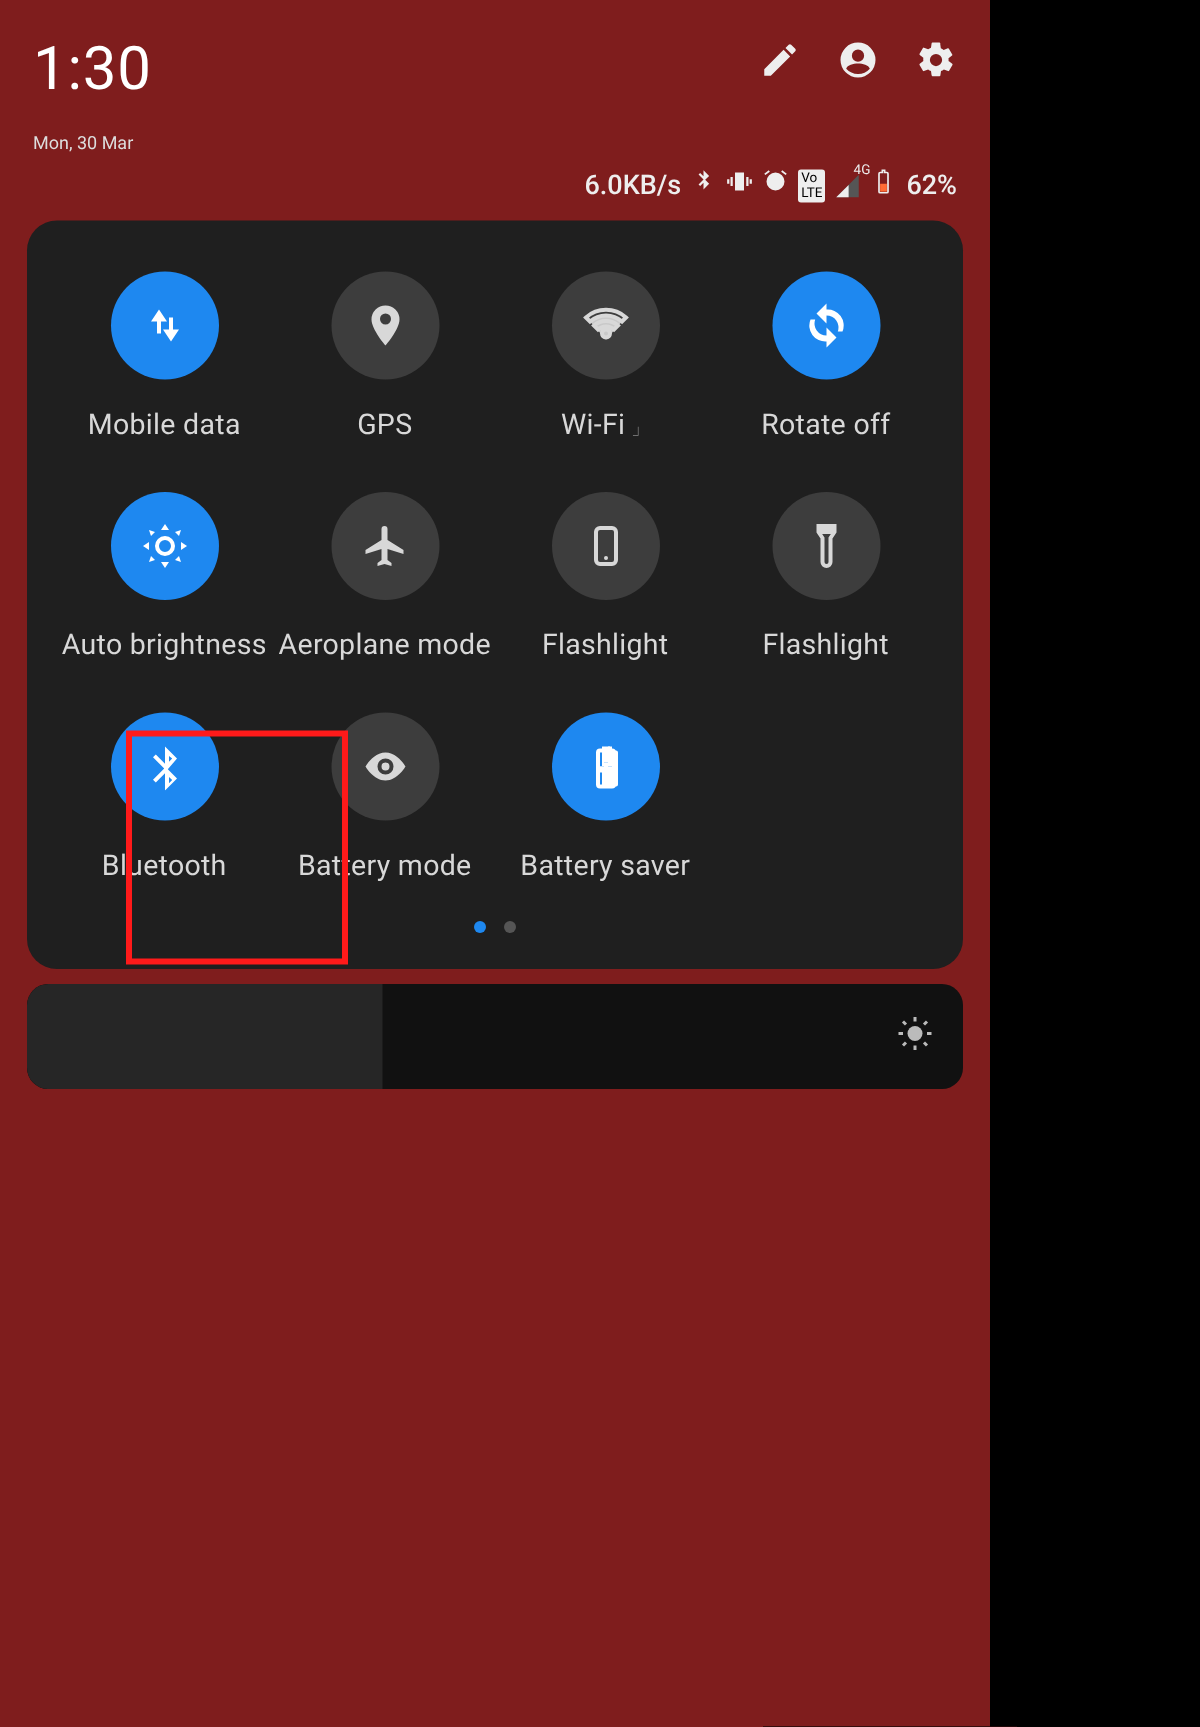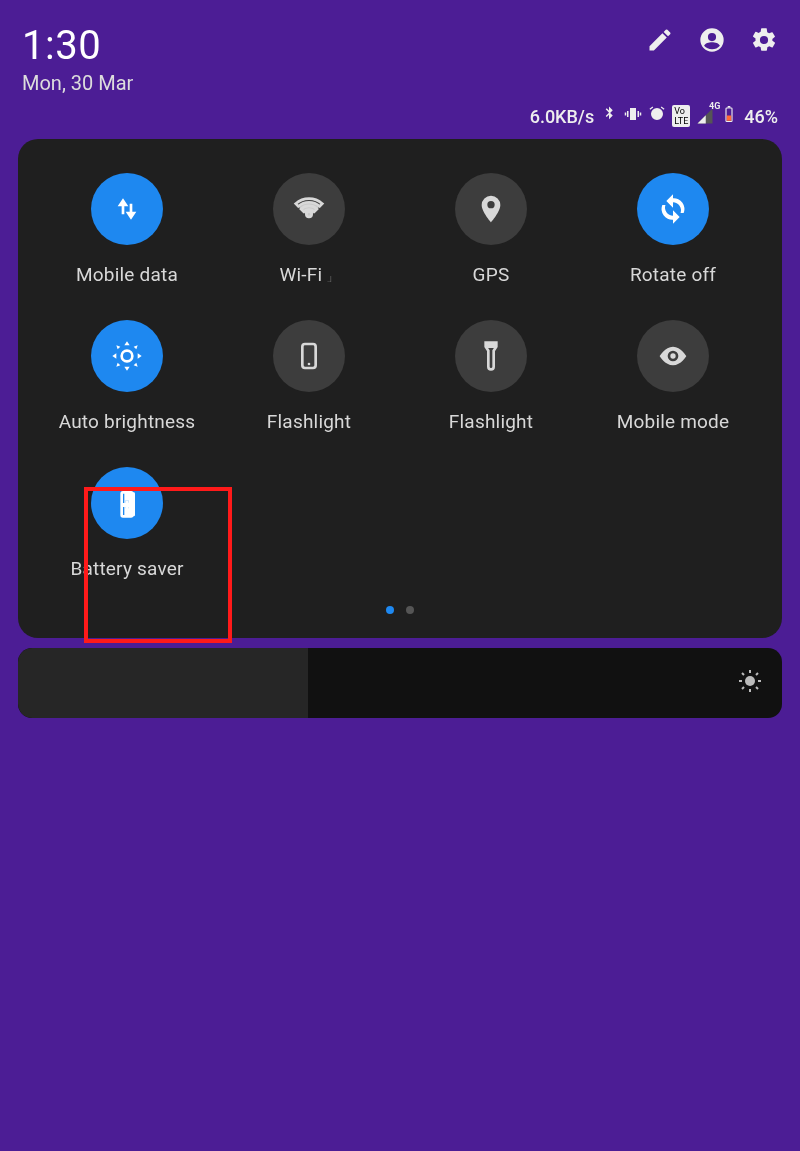--- a/index.html
+++ b/index.html
@@ -1,20 +1,20 @@
 <!DOCTYPE html>
 <html><head>
 <meta charset="utf-8">
 <style>
   html,body{margin:0;padding:0;background:#000;color:#e0e0e0;font-family:Roboto,Arial,sans-serif;-webkit-font-smoothing:antialiased}
-  .screen{width:800px;height:1151px;position:relative;background:#4c1d95;overflow:hidden}
+  .screen{width:660px;height:1151px;position:relative;background:#7f1d1d;overflow:hidden}
   .topbar{display:flex;justify-content:space-between;padding:22px 22px 4px 22px}
   .time-block{display:flex;flex-direction:column}
   .time{font-size:40px;font-weight:400;color:#fff;letter-spacing:0.5px}
-  .date{font-size:20px;color:#ddd;margin-top:2px}
+  .date{font-size:12px;color:#ddd;margin-top:19px}
   .top-icons{display:flex;gap:24px;align-items:flex-start;margin-top:4px}
   .top-icons svg{width:28px;height:28px;fill:#eee}
   .status-strip{display:flex;justify-content:flex-end;align-items:center;gap:6px;padding:6px 22px 6px 37px;font-size:18px;color:#eee;font-weight:500}
   .status-strip svg{width:18px;height:18px;fill:#eee}
   .panel{margin:6px 18px 0 18px;background:#1f1f1f;border-radius:20px;padding:34px 18px 24px 18px}
   .grid{display:grid;grid-template-columns:repeat(4,1fr);row-gap:34px}
   .tile{display:flex;flex-direction:column;align-items:center;gap:18px;position:relative}
   .tile .circle{width:72px;height:72px;border-radius:50%;display:flex;align-items:center;justify-content:center}
   .circle.on{background:#1e88f0}
   .circle.off{background:#3d3d3d}
@@ -64,94 +64,110 @@
         </svg></span>
     <span><svg viewBox="0 0 24 24">
           <path d="M12 4a8 8 0 1 0 0 16 8 8 0 0 0 0-16zm.5 4H11v5l4 2 .7-1.2L12.5 12V8zM6 2L2 5l1 1.3L7 3.3 6 2zm12 0l-1 1.3 4 3L22 5l-4-3z"></path>
         </svg></span>
     <span style="font-size:9px;background:#eee;color:#000;padding:1px 2px;border-radius:2px;font-weight:400">Vo<br>LTE</span>
     <span style="position:relative;display:inline-block;width:18px;height:18px">
       <svg viewBox="0 0 24 24" style="position:absolute">
           <path d="M2 22h20L22 2 2 22z" fill="#555"></path>
           <path d="M2 22h11L13 11 2 22z" fill="#eee"></path>
         </svg>
-      <span style="position:absolute;top:-6px;right:-6px;font-size:9px;font-weight:700">4G</span>
+      <span style="position:absolute;top:-6px;right:-6px;font-size:9px;font-weight:400">4G</span>
     </span>
     <span><svg viewBox="0 0 24 24">
           <path d="M15 4h-2V2h-2v2H9a1 1 0 0 0-1 1v16a1 1 0 0 0 1 1h6a1 1 0 0 0 1-1V5a1 1 0 0 0-1-1z" fill="none" stroke="#eee" stroke-width="1.5"></path>
           <rect x="9" y="14" width="6" height="7" fill="#ff6b35"></rect>
         </svg></span>
-    <span>46%</span>
+    <span>62%</span>
   </div>
 
   <div class="panel">
     <div class="grid" id="qs-grid">
         <div class="tile">
           <div class="circle on">
             <svg viewBox="0 0 24 24" style="color:#fff">
               <use href="#ic-arrows-updown"></use>
             </svg>
           </div>
           <div class="label">Mobile data</div>
         </div>
         <div class="tile">
           <div class="circle off">
             <svg viewBox="0 0 24 24" style="color:#d8d8d8">
+              <use href="#ic-location"></use>
+            </svg>
+          </div>
+          <div class="label">GPS</div>
+        </div>
+        <div class="tile">
+          <div class="circle off">
+            <svg viewBox="0 0 24 24" style="color:#d8d8d8">
               <use href="#ic-wifi"></use>
             </svg>
           </div>
           <div class="label">Wi-Fi<span class="wifi-sub">」</span></div>
         </div>
         <div class="tile">
-          <div class="circle off">
-            <svg viewBox="0 0 24 24" style="color:#d8d8d8">
-              <use href="#ic-location"></use>
-            </svg>
-          </div>
-          <div class="label">GPS</div>
-        </div>
-        <div class="tile">
           <div class="circle on">
             <svg viewBox="0 0 24 24" style="color:#fff">
               <use href="#ic-rotate"></use>
             </svg>
           </div>
           <div class="label">Rotate off</div>
         </div>
         <div class="tile">
           <div class="circle on">
             <svg viewBox="0 0 24 24" style="color:#fff">
               <use href="#ic-brightness"></use>
             </svg>
           </div>
           <div class="label">Auto brightness</div>
         </div>
         <div class="tile">
           <div class="circle off">
             <svg viewBox="0 0 24 24" style="color:#d8d8d8">
+              <use href="#ic-airplane"></use>
+            </svg>
+          </div>
+          <div class="label">Aeroplane mode</div>
+        </div>
+        <div class="tile">
+          <div class="circle off">
+            <svg viewBox="0 0 24 24" style="color:#d8d8d8">
               <use href="#ic-phone"></use>
             </svg>
           </div>
           <div class="label">Flashlight</div>
         </div>
         <div class="tile">
           <div class="circle off">
             <svg viewBox="0 0 24 24" style="color:#d8d8d8">
               <use href="#ic-flashlight"></use>
             </svg>
           </div>
           <div class="label">Flashlight</div>
         </div>
         <div class="tile">
+          <div class="circle on">
+            <svg viewBox="0 0 24 24" style="color:#fff">
+              <use href="#ic-bluetooth"></use>
+            </svg>
+          </div>
+          <div class="label">Bluetooth</div>
+        </div>
+        <div class="tile">
           <div class="circle off">
             <svg viewBox="0 0 24 24" style="color:#d8d8d8">
               <use href="#ic-eye"></use>
             </svg>
           </div>
-          <div class="label">Mobile mode</div>
+          <div class="label">Battery mode</div>
         </div>
         <div class="tile">
           <div class="circle on">
             <svg viewBox="0 0 24 24" style="color:#fff">
               <use href="#ic-battery-plus"></use>
             </svg>
           </div>
           <div class="label">Battery saver</div>
         </div>
       </div>

